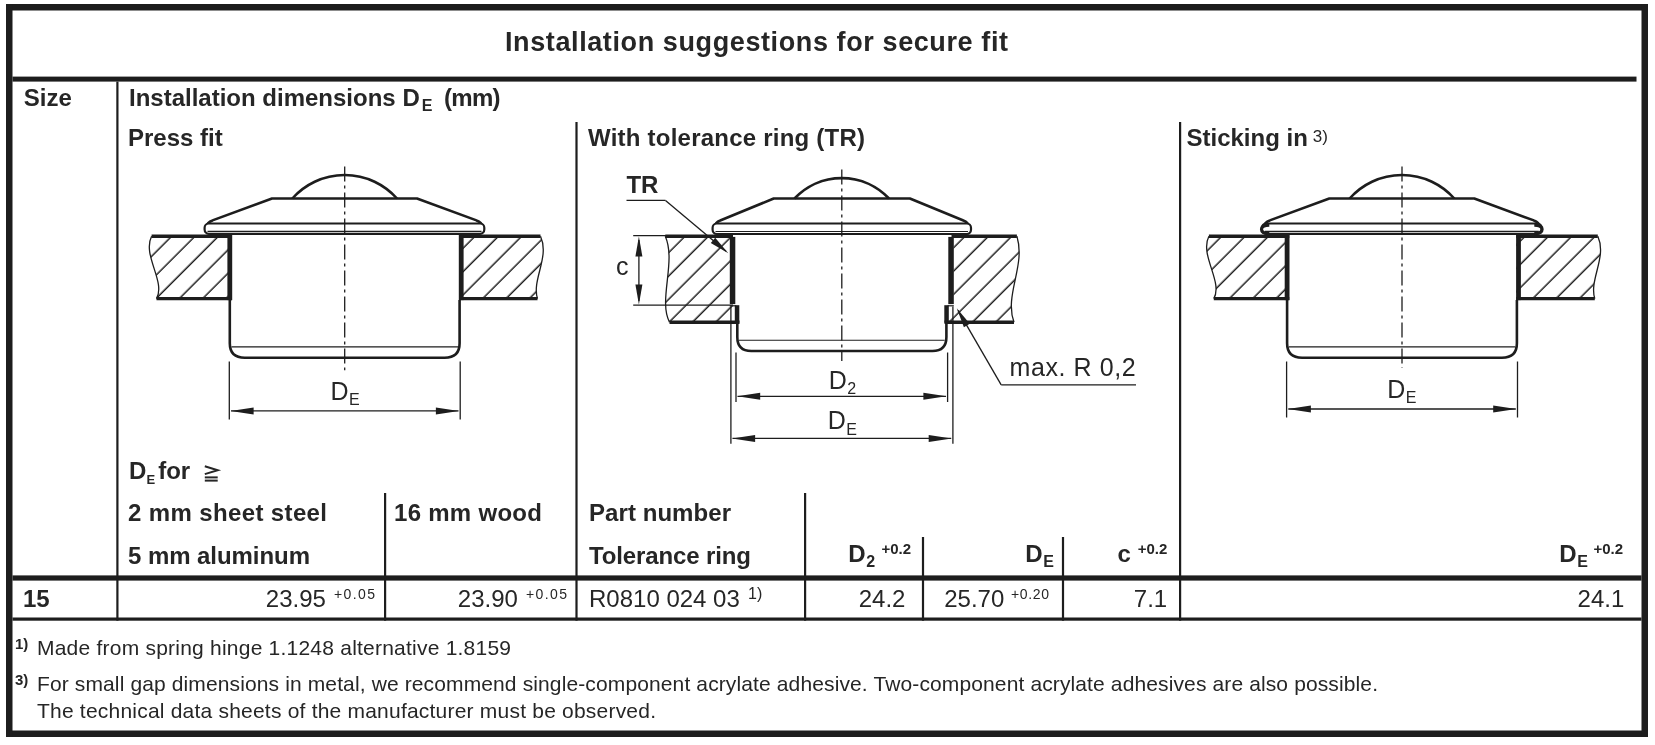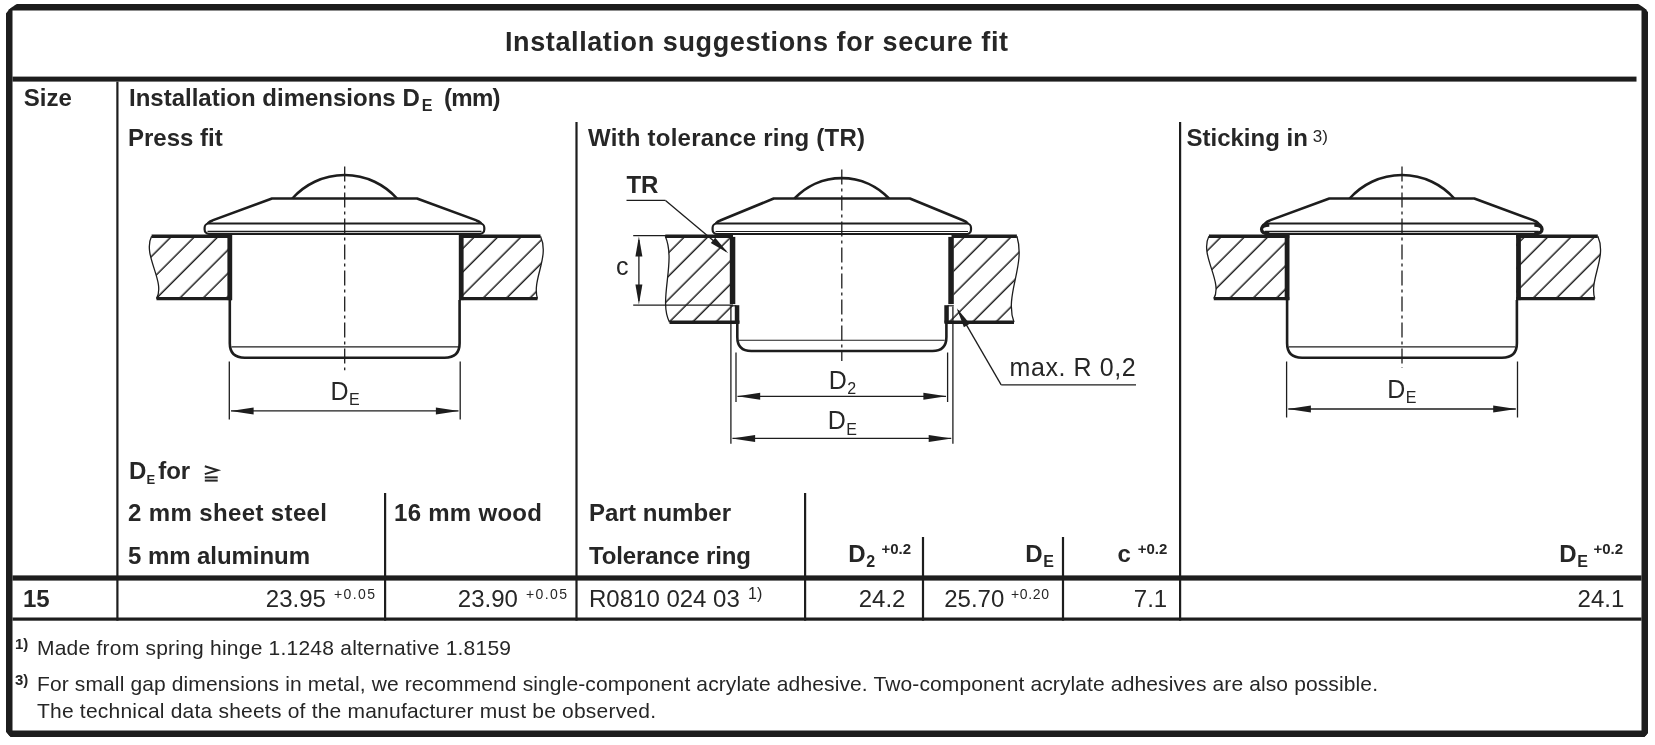--- a/index.html
+++ b/index.html
@@ -1,15 +1,15 @@
 <!DOCTYPE html>
 <html><head><meta charset="utf-8">
 <style>
 html,body{margin:0;padding:0;background:#fff;}
-#page{position:relative;width:1655px;height:745px;background:#fff;overflow:hidden;border-radius:32px;}
+#page{position:relative;width:1655px;height:745px;background:#fff;overflow:hidden;}
 svg{position:absolute;top:0;left:0;}
 text{font-family:"Liberation Sans",sans-serif;fill:#262626;}
 </style></head>
 <body>
 <div id="page">
 <svg width="1655" height="745" viewBox="0 0 1655 745">
 <defs>
 <pattern id="h" width="16.5" height="16.5" patternUnits="userSpaceOnUse" patternTransform="rotate(45)">
 <line x1="8" y1="0" x2="8" y2="16.5" stroke="#1d1d1d" stroke-width="1.5"></line>
 </pattern>

